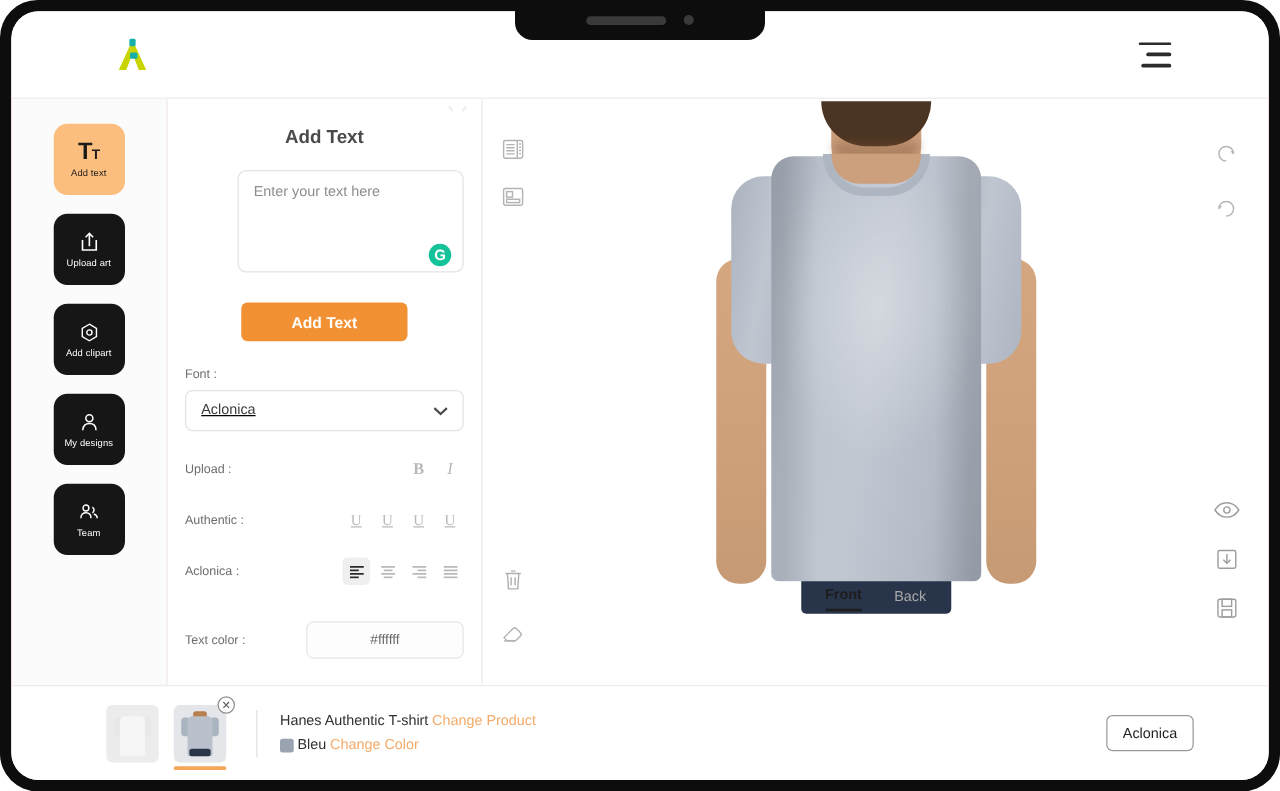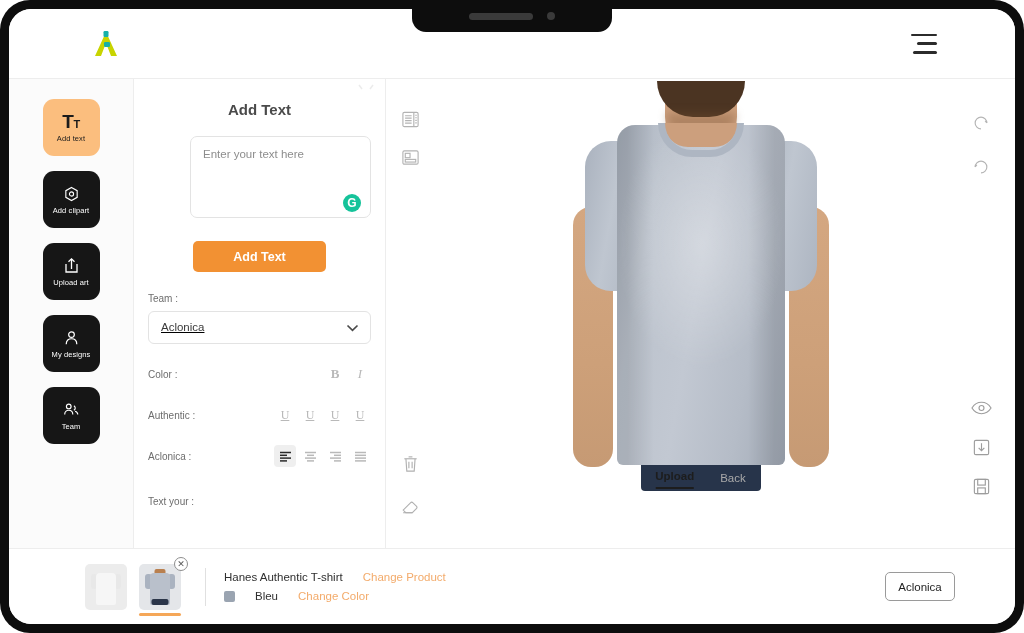--- a/index.html
+++ b/index.html
@@ -307,21 +307,21 @@
   }
   .mini-shirt { position: absolute; left: 6px; top: 5px; width: 30px; height: 36px; }
   .ms-body { position: absolute; left: 5px; top: 4px; width: 20px; height: 32px; border-radius: 4px 4px 2px 2px; }
   .ms-sleeve { position: absolute; top: 5px; width: 7px; height: 15px; border-radius: 3px; }
   .ms-sleeve.l { left: 0; } .ms-sleeve.r { right: 0; }
   .ms-head { position: absolute; left: 50%; transform: translateX(-50%); top: 0; width: 11px; height: 7px; background: #b9804f; border-radius: 2px; }
   .ms-jeans { position: absolute; left: 50%; transform: translateX(-50%); bottom: 0; width: 17px; height: 6px; background: #2a3549; border-radius: 2px; }
 
   .prod-divider { width: 1px; height: 38px; background: #e0e0e0; margin: 0 18px 0 24px; }
   .prod-meta { display: flex; flex-direction: column; gap: 7px; }
-  .meta-row { display: flex; align-items: center; gap: 20px; }
+  .meta-row { display: flex; align-items: center; gap: 3px; }
   .prod-name { font-size: 11.5px; color: #2f2f2f; }
   .link-orange { font-size: 11.5px; color: #f3ab6b; cursor: pointer; }
   .color-chip { width: 11px; height: 11px; background: #9aa4b1; border-radius: 2px; }
   .color-name { font-size: 11.5px; color: #2f2f2f; }
   .continue-btn {
     margin-left: auto; margin-right: 26px;
     width: 70px; height: 29px;
     background: #fff; color: #1f1f1f;
     border: 1px solid #9a9a9a; border-radius: 5px;
     font-size: 11.5px; cursor: pointer;
@@ -350,34 +350,34 @@
     <div class="workspace">
 
       <div class="tool-rail">
 
         <div class="tool-btn active">
           <span class="tt-glyph">T<sub>T</sub></span>
           <span class="t-label">Add text</span>
         </div>
 
         <div class="tool-btn">
-          <svg width="17" height="18" viewBox="0 0 18 18" fill="none" stroke="#fff" stroke-width="1.2">
-            <path d="M9 2 L15 5.5 V12.5 L9 16 L3 12.5 V5.5 Z"></path>
-              <circle cx="9" cy="9" r="2.2"></circle>
-          </svg>
-          <span class="t-label">Add clipart</span>
-        </div>
-
-        <div class="tool-btn">
           <svg width="17" height="18" viewBox="0 0 17 18" fill="none" stroke="#fff" stroke-width="1.3">
             <path d="M3 7 V15 H14 V7"></path>
               <path d="M8.5 12 V2"></path>
               <path d="M5.5 4.8 L8.5 1.8 L11.5 4.8"></path>
           </svg>
           <span class="t-label">Upload art</span>
+        </div>
+
+        <div class="tool-btn">
+          <svg width="17" height="18" viewBox="0 0 18 18" fill="none" stroke="#fff" stroke-width="1.2">
+            <path d="M9 2 L15 5.5 V12.5 L9 16 L3 12.5 V5.5 Z"></path>
+              <circle cx="9" cy="9" r="2.2"></circle>
+          </svg>
+          <span class="t-label">Add clipart</span>
         </div>
 
         <div class="tool-btn">
           <svg width="17" height="18" viewBox="0 0 18 18" fill="none" stroke="#fff" stroke-width="1.3">
             <circle cx="9" cy="5.4" r="3"></circle>
               <path d="M3.4 15.5 C3.4 11.6 5.9 9.8 9 9.8 C12.1 9.8 14.6 11.6 14.6 15.5"></path>
           </svg>
           <span class="t-label">My designs</span>
         </div>
 
@@ -402,30 +402,30 @@
 
         <div class="props-title">Add Text</div>
 
         <div class="text-area-wrap">
           <textarea class="text-area" placeholder="Enter your text here" style=""></textarea>
           <div class="grammarly">G</div>
         </div>
 
         <button class="add-text-btn">Add Text</button>
 
-        <div class="field-label">Team :</div>
+        <div class="field-label">Font :</div>
         <div class="select-wrap">
           <div class="select-box">Aclonica</div>
           <svg class="select-caret" width="13" height="8" viewBox="0 0 13 8" fill="none" stroke="#4a4a4a" stroke-width="1.7">
             <path d="M1.5 1.5 L6.5 6.3 L11.5 1.5"></path>
           </svg>
         </div>
 
         <div class="opt-row">
-          <span class="row-label">Color :</span>
+          <span class="row-label">Upload :</span>
           <span class="opt-icons">
             <span class="opt-icon glyph-b">B</span>
             <span class="opt-icon glyph-i">I</span>
           </span>
         </div>
 
         <div class="opt-row">
           <span class="row-label">Authentic :</span>
           <span class="opt-icons">
             <span class="opt-icon glyph-u">U</span>
@@ -467,21 +467,22 @@
                 <path d="M1 1.5H12"></path>
                   <path d="M1 4.3H12"></path>
                   <path d="M1 7.1H12"></path>
                   <path d="M1 9.9H12"></path>
               </svg>
             </span>
           </span>
         </div>
 
         <div class="color-row">
-          <span class="row-label">Text your :</span>
+          <span class="row-label">Text color :</span>
+          <span class="color-field">#ffffff</span>
         </div>
       </div>
 
       <div class="canvas">
 
         <div class="canvas-tools-left">
           <span class="ci">
             <svg width="19" height="19" viewBox="0 0 20 20" fill="none" stroke="#b3b3b3" stroke-width="1.2">
               <rect x="2" y="2.5" width="16" height="15" rx="1.5"></rect>
               <path d="M13.5 2.5 V17.5"></path>
@@ -533,21 +534,21 @@
             <div class="shirt">
               <div class="sleeve left"></div>
               <div class="sleeve right"></div>
               <div class="shirt-body"></div>
               <div class="shirt-shade"></div>
               <div class="shirt-neck-fill"></div>
               <div class="shirt-collar"></div>
             </div>
           </div>
           <div class="view-tabs">
-            <span class="view-tab active">Upload</span>
+            <span class="view-tab active">Front</span>
             <span class="view-tab">Back</span>
           </div>
         </div>
 
         <div class="canvas-tools-right-top">
           <span class="ci">
             <svg width="18" height="18" viewBox="0 0 20 20" fill="none" stroke="#b5b5b5" stroke-width="1.3">
               <path d="M16.5 10 A6.5 6.5 0 1 0 10 16.5"></path>
               <path d="M16.5 10 L14.6 7.6"></path>
             </svg>

